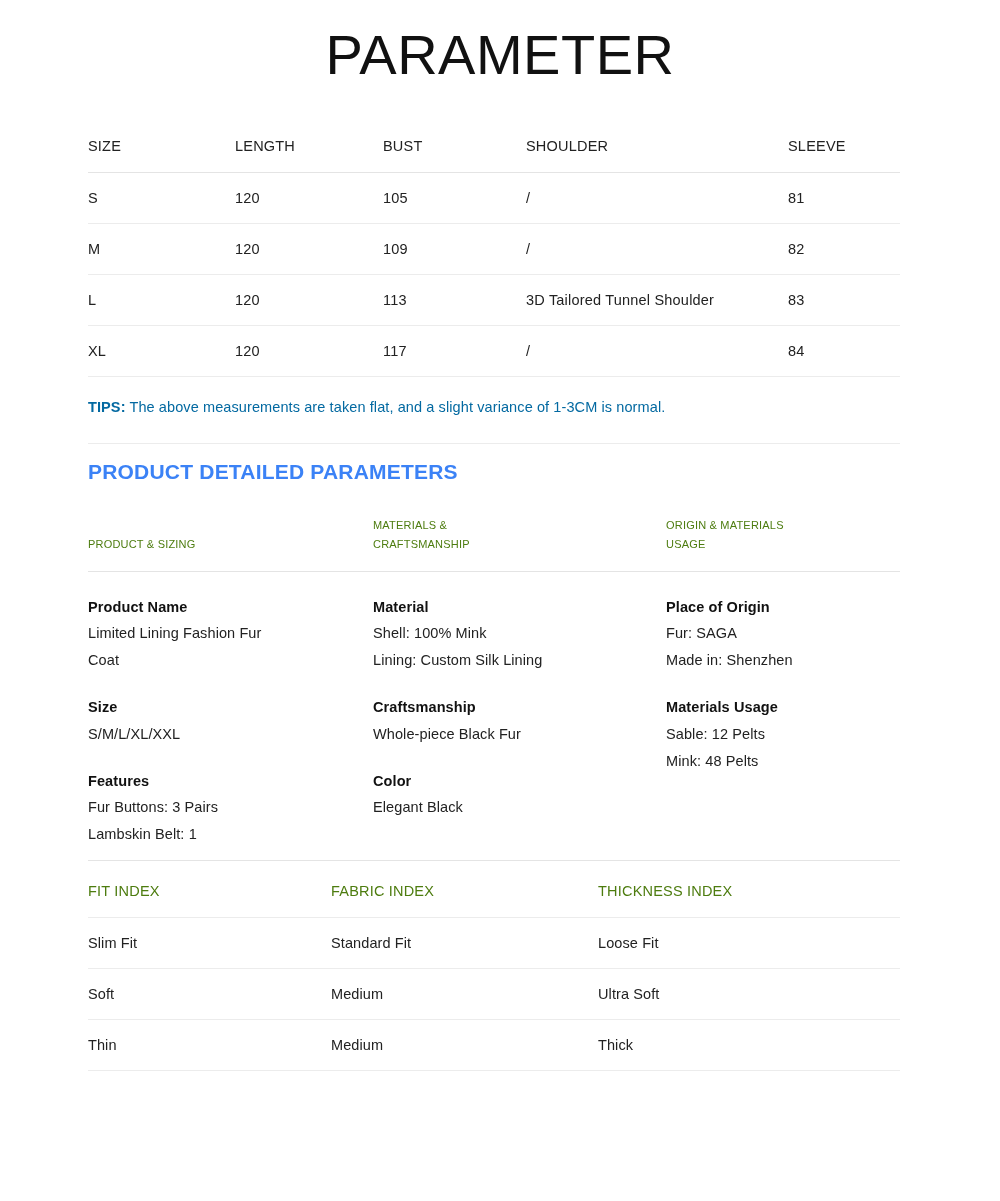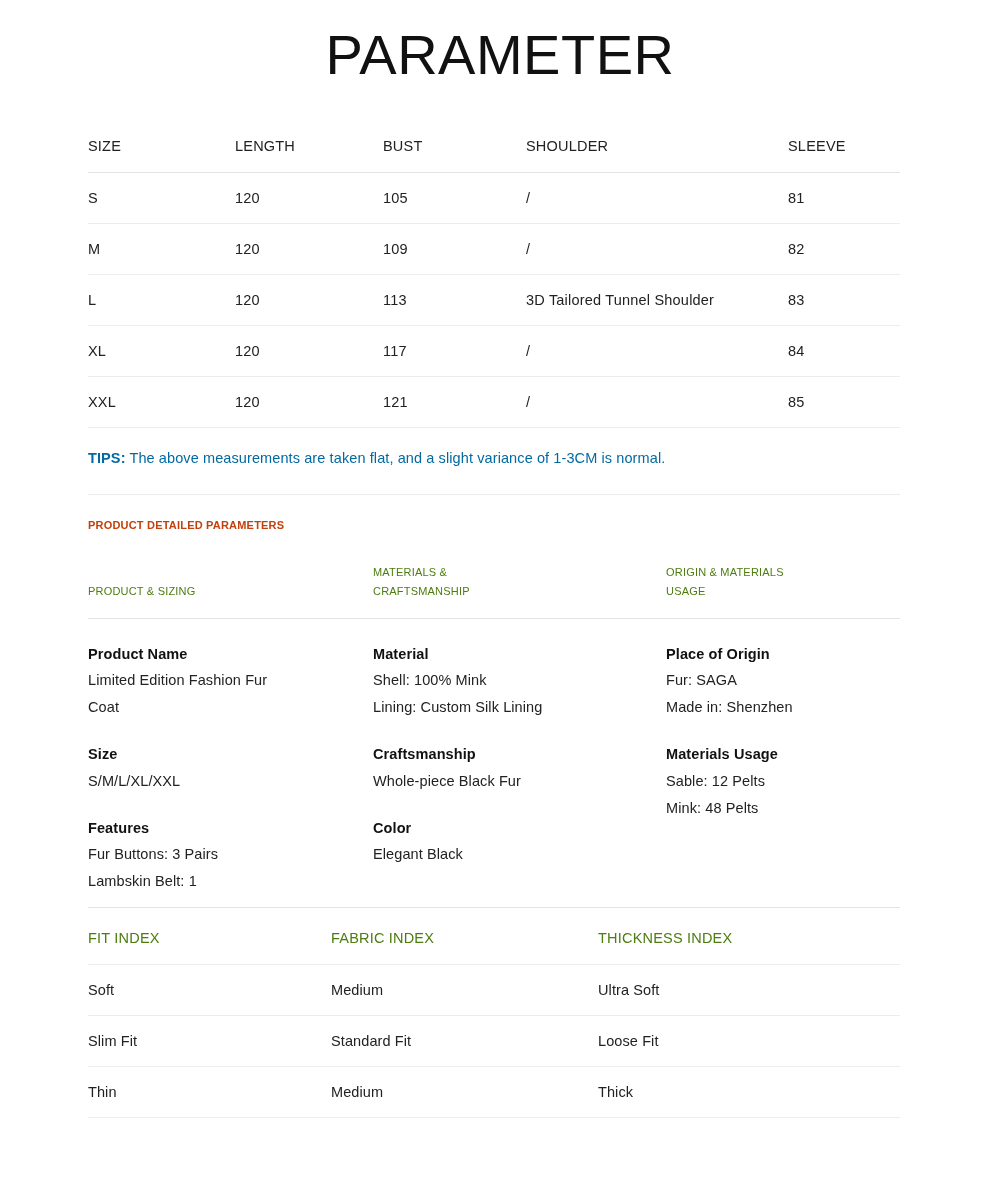--- a/index.html
+++ b/index.html
@@ -82,24 +82,24 @@
   }
 
   .rule {
     border: 0;
     border-top: 1px solid #ececec;
     margin: 28px 0 0 0;
   }
 
   
   .section-heading {
-    margin-top: 24px;
-    font-size: 11px;
+    margin-top: 16px;
+    font-size: 21px;
     font-weight: 700;
-    color: #c2410c;
+    color: #3b82f6;
     letter-spacing: 0.2px;
   }
 
   
   .detail-table {
     width: 100%;
     border-collapse: collapse;
     table-layout: fixed;
     margin-top: 32px;
   }
@@ -215,27 +215,20 @@
           <td>113</td>
           <td>3D Tailored Tunnel Shoulder</td>
           <td>83</td>
         </tr>
         <tr>
           <td>XL</td>
           <td>120</td>
           <td>117</td>
           <td>/</td>
           <td>84</td>
-        </tr>
-        <tr>
-          <td>XXL</td>
-          <td>120</td>
-          <td>121</td>
-          <td>/</td>
-          <td>85</td>
         </tr>
       </tbody>
     </table>
 
     <div class="tips"><span class="tips-label">TIPS:</span><span> The above measurements are taken flat, and a slight variance of 1-3CM is normal.</span></div>
 
     <hr class="rule">
 
     <div class="section-heading">PRODUCT DETAILED PARAMETERS</div>
 
@@ -259,21 +252,21 @@
             <span class="grp-line">USAGE</span>
           </th>
         </tr>
       </thead>
       <tbody>
         <tr>
 
           <td class="pad-1">
             <div class="grp">
               <span class="grp-line grp-title">Product Name</span>
-              <span class="grp-line">Limited Edition Fashion Fur</span>
+              <span class="grp-line">Limited Lining Fashion Fur</span>
               <span class="grp-line">Coat</span>
             </div>
             <div class="grp">
               <span class="grp-line grp-title">Size</span>
               <span class="grp-line">S/M/L/XL/XXL</span>
             </div>
             <div class="grp">
               <span class="grp-line grp-title">Features</span>
               <span class="grp-line">Fur Buttons: 3 Pairs</span>
               <span class="grp-line">Lambskin Belt: 1</span>
@@ -320,30 +313,30 @@
       </colgroup>
       <thead>
         <tr>
           <th>FIT INDEX</th>
           <th>FABRIC INDEX</th>
           <th>THICKNESS INDEX</th>
         </tr>
       </thead>
       <tbody>
         <tr>
+          <td>Slim Fit</td>
+          <td>Standard Fit</td>
+          <td>Loose Fit</td>
+        </tr>
+        <tr>
           <td>Soft</td>
           <td>Medium</td>
           <td>Ultra Soft</td>
         </tr>
         <tr>
-          <td>Slim Fit</td>
-          <td>Standard Fit</td>
-          <td>Loose Fit</td>
-        </tr>
-        <tr>
           <td>Thin</td>
           <td>Medium</td>
           <td>Thick</td>
         </tr>
       </tbody>
     </table>
 
   </div>
 </div>
 

